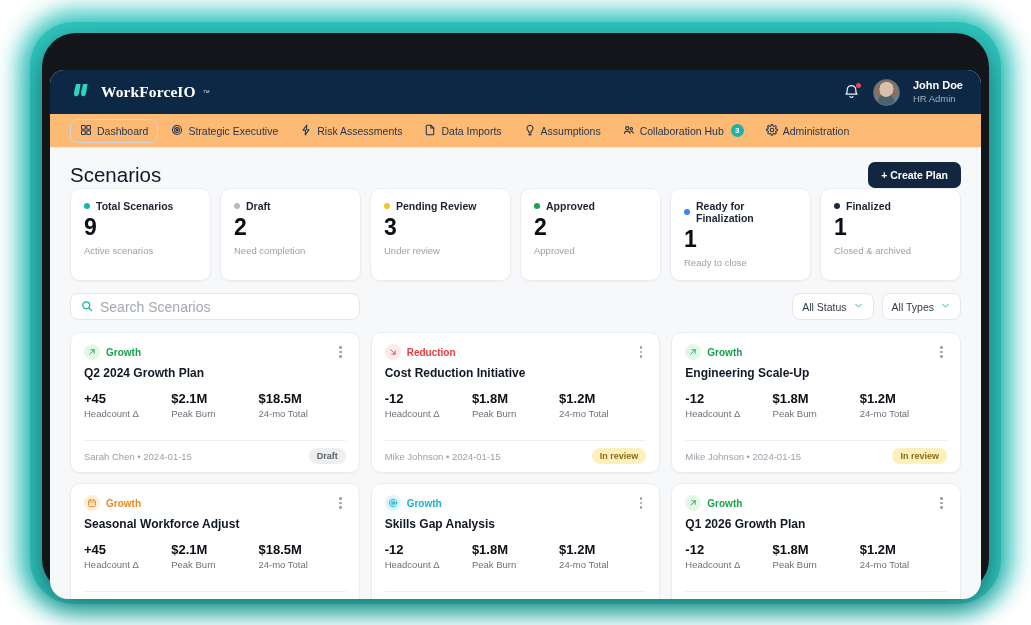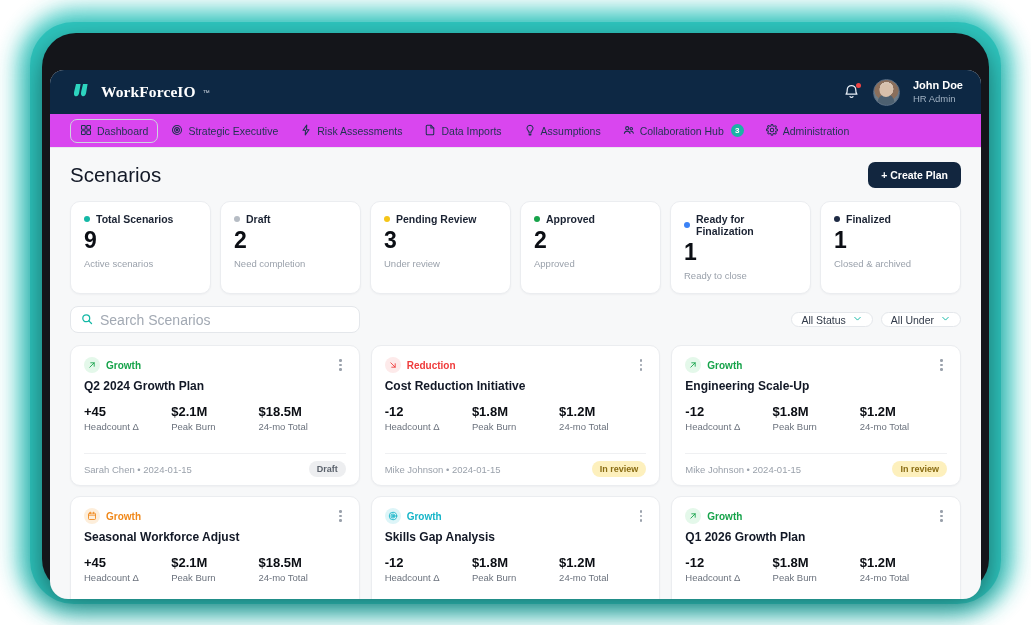--- a/index.html
+++ b/index.html
@@ -93,21 +93,21 @@
     border-radius:50%;
     background:#d8c0ab; z-index:2;
   }
   .user-meta { line-height: 1.25; }
   .user-name { color: #ffffff; font-size: 11px; font-weight: 700; }
   .user-role { color: #9fb0c2; font-size: 9.5px; }
 
   
   #nav-bar {
     height: 34px;
-    background: #d946ef;
+    background: #fdba74;
     border-bottom: 1px solid #e8eaed;
     display: flex;
     align-items: center;
     padding: 0 20px;
     gap: 4px;
   }
   .nav-item {
     display: flex; align-items: center; gap: 5px;
     padding: 4px 9px;
     border-radius: 7px;
@@ -131,21 +131,20 @@
   .nav-ic { display:block; }
 
   
   #page {
     padding: 14px 20px 0 20px;
     height: calc(529px - 44px - 34px);
     overflow: hidden;
   }
   #page-top {
     display: flex; align-items: center; justify-content: space-between;
-    margin-bottom: 13px;
   }
   #page-title { font-size: 20.5px; color: #121826; font-weight: 400; }
   #create-plan-btn {
     background: #12263f;
     color: #ffffff;
     border: none;
     border-radius: 7px;
     padding: 7px 13px;
     font-size: 10.5px;
     font-weight: 600;
@@ -186,21 +185,21 @@
     font-family: "Liberation Sans", sans-serif;
     background: transparent;
     width: 100%;
   }
   #search-input::placeholder { color: #a2a9b3; }
   .filters { display: flex; gap: 8px; }
   .filter-btn {
     background: #ffffff;
     border: 1px solid #e4e7eb;
     border-radius: 8px;
-    height: 15px;
+    height: 27px;
     padding: 0 9px;
     display: flex; align-items: center; gap: 6px;
     font-size: 10.5px; color: #313a49; font-weight: 500;
     cursor: pointer;
     font-family: "Liberation Sans", sans-serif;
   }
 
   
   #cards-grid {
     display: grid;
@@ -409,21 +408,21 @@
         <input id="search-input" type="text" placeholder="Search Scenarios" style="">
       </div>
       <div class="filters">
           <button class="filter-btn">
             <span>All Status</span>
             <span><svg width="11" height="11" viewBox="0 0 16 16" fill="none" stroke="#14b8a6" stroke-width="1.4" stroke-linecap="round" stroke-linejoin="round">
                 <path d="M4 6.3 8 10.3 12 6.3"></path>
               </svg></span>
           </button>
           <button class="filter-btn">
-            <span>All Under</span>
+            <span>All Types</span>
             <span><svg width="11" height="11" viewBox="0 0 16 16" fill="none" stroke="#14b8a6" stroke-width="1.4" stroke-linecap="round" stroke-linejoin="round">
                 <path d="M4 6.3 8 10.3 12 6.3"></path>
               </svg></span>
           </button>
         </div>
     </div>
 
     <div id="cards-grid">
         <div class="scenario-card">
           <div class="sc-top">

